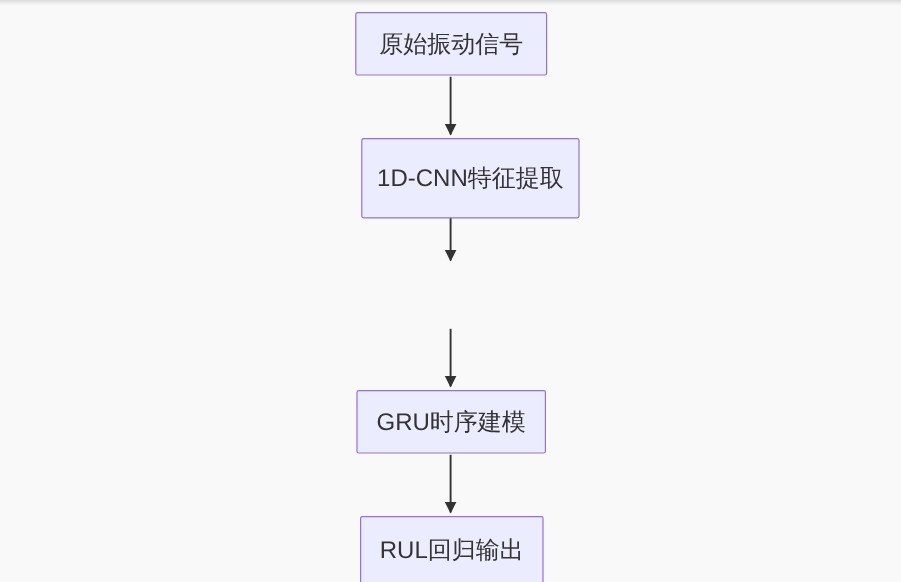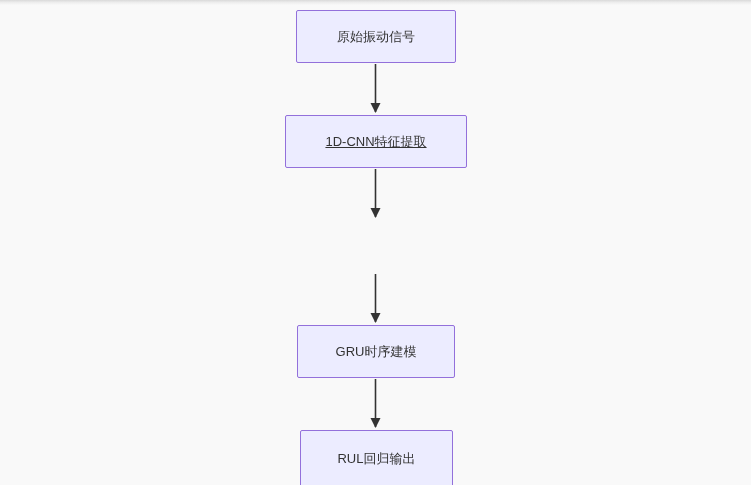--- a/index.html
+++ b/index.html
@@ -28,27 +28,27 @@
   .edge-line { stroke: var(--arrow-color); stroke-width: 1.6; fill: none; }
   .arrowhead { fill: var(--arrow-color); stroke: none; }
 
   .node {
     position: absolute;
     display: flex; align-items: center; justify-content: center;
     background: var(--node-fill);
     border: 1px solid var(--node-border);
     border-radius: 2px;
     color: var(--node-text);
-    font-size: 13px;
+    font-size: 20px;
     text-align: center;
     line-height: 1.2;
     white-space: nowrap;
   }
   .n1 { left: 296px; top: 10px;  width: 160px; height: 53px; }
-  .n2 { left: 285px; top: 115px; width: 182px; height: 53px; text-decoration: underline; }
+  .n2 { left: 301px; top: 115px; width: 182px; height: 67px; }
   .n3 { left: 296px; top: 220px; width: 160px; height: 53px; }
   .n4 { left: 297px; top: 325px; width: 158px; height: 53px; }
   .n5 { left: 300px; top: 430px; width: 153px; height: 57px; }
 </style>
 </head>
 <body>
 
 <div class="top-edge"></div>
 
 <div class="flow-canvas">

